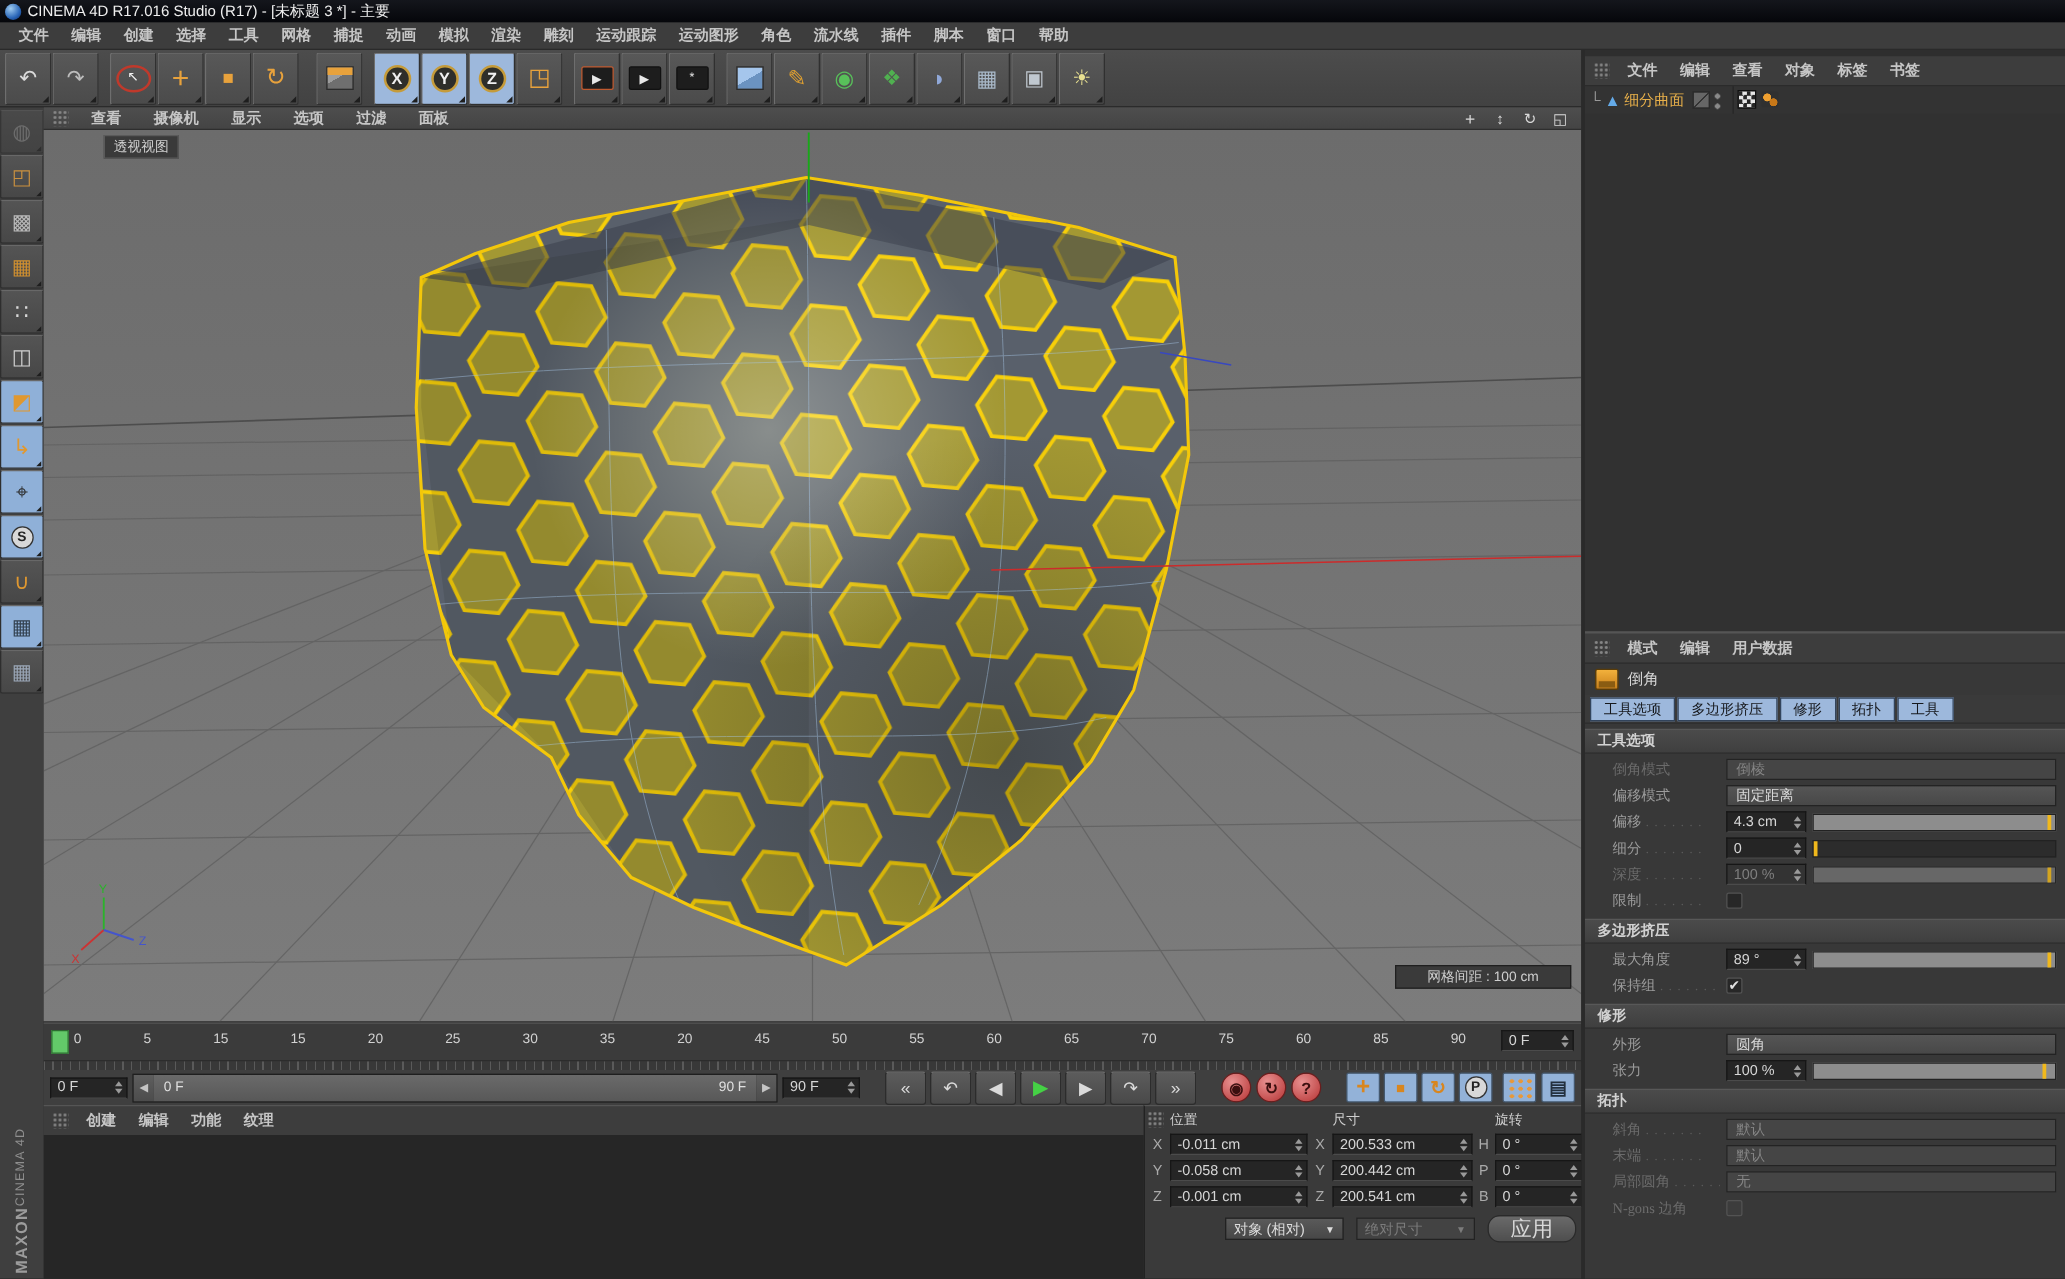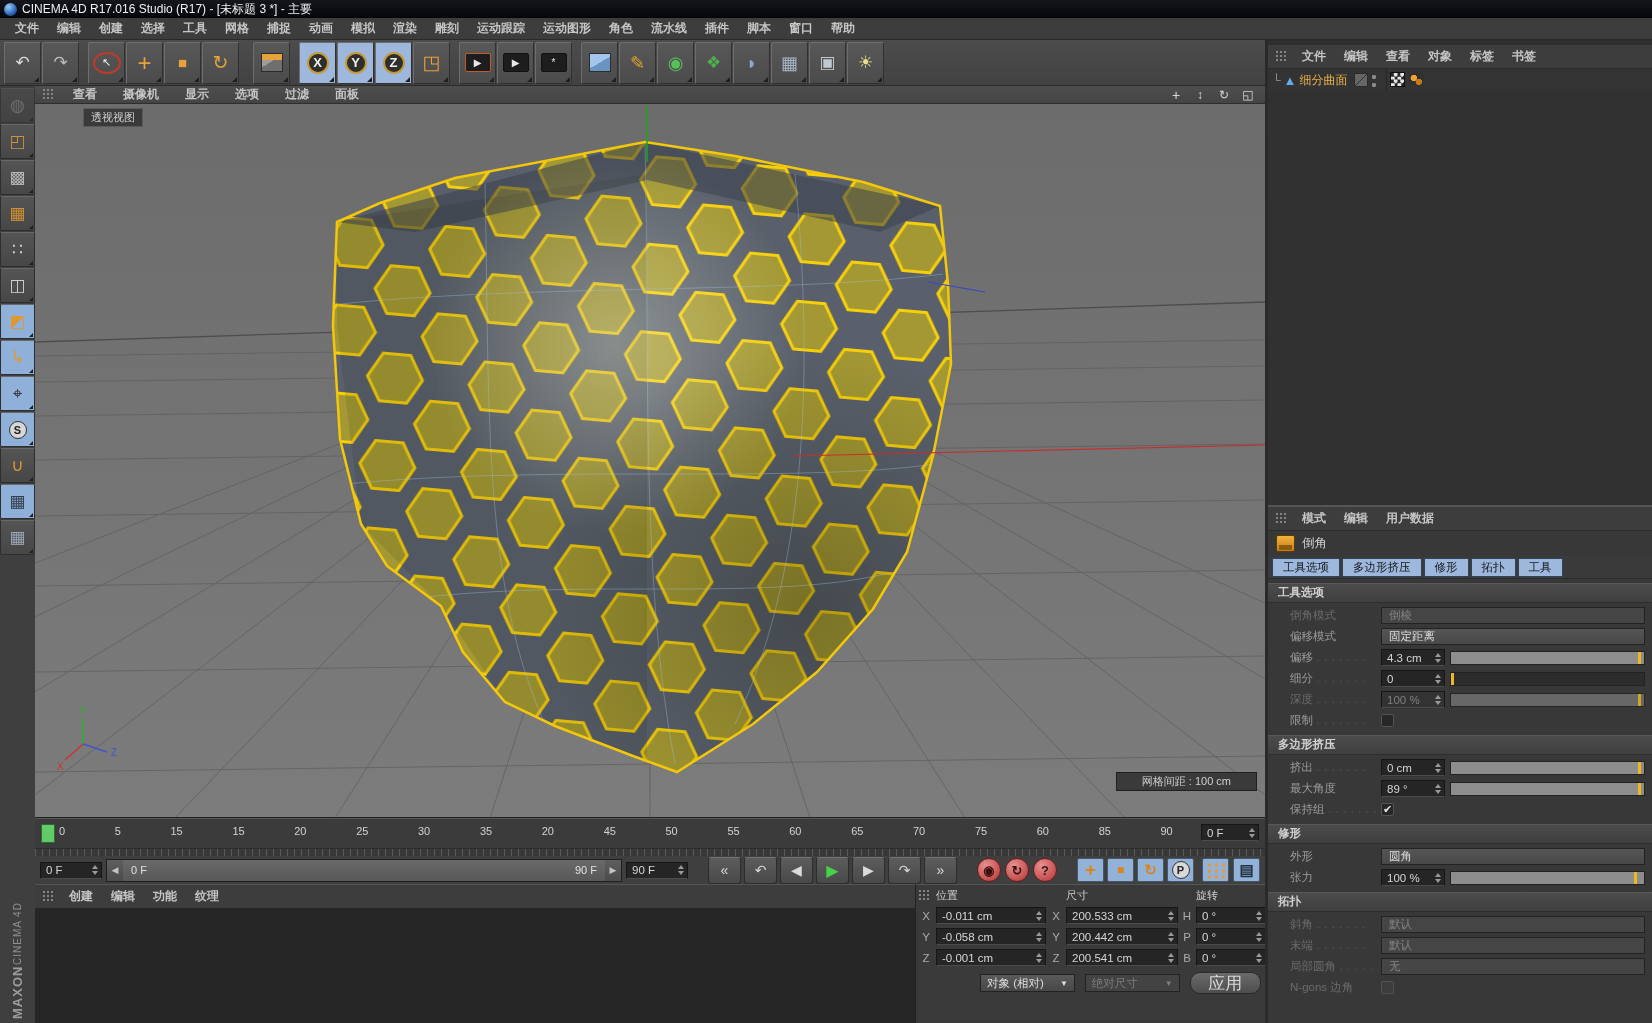--- a/index.html
+++ b/index.html
@@ -137,21 +137,21 @@
   .am{position:absolute;left:0;top:460px;right:0;bottom:0;background:#383838;border-top:2px solid #555;box-sizing:border-box;}
   .amtitle{height:25px;display:flex;align-items:center;gap:7px;padding-left:8px;color:#d6d6d6;font-size:12.5px;}
   .bevico{width:17px;height:15px;background:linear-gradient(#f2b13c,#c87f1a);border:1px solid #5a3c08;border-radius:2px;position:relative;}
   .bevico::after{content:"";position:absolute;left:2px;right:2px;bottom:1px;height:5px;background:#8a5c12;}
   .tabs{height:23px;display:flex;gap:2px;padding:2px 0 0 4px;box-sizing:border-box;background:#3a3a3a;border-bottom:1px solid #2d2d2d;}
   .tab{height:19px;background:#9db8dc;color:#16181c;border:1px solid #32445c;display:flex;align-items:center;
        justify-content:center;font-size:11.5px;padding:0 10px;box-sizing:border-box;}
   .ahead{height:17px;margin:4px 0 2px;background:linear-gradient(#4b4b4b,#3f3f3f);border-top:1px solid #585858;
          border-bottom:1px solid #2e2e2e;color:#d2d2d2;font-weight:bold;font-size:11.5px;padding:1px 0 0 10px;}
   .arow{display:flex;align-items:center;height:21px;padding:0 7px 0 22px;gap:5px;}
-  .albl{width:86px;color:#9c9c9c;font-size:11.5px;white-space:nowrap;overflow:hidden;flex:0 0 auto;}
+  .albl{width:86px;color:#9c9c9c;font-size:11.5px;white-space:nowrap;overflow:hidden;flex:0 0 auto;font-family:Liberation Serif, serif;}
   .albl.dis{color:#6b6b6b;}
   .dts{color:#5c5c5c;letter-spacing:1px;font-size:10px;}
   .arow .ddv{flex:1;}
   .arow .fld{width:64px;flex:0 0 auto;}
   .arow .slider{flex:1;}
 </style>
 </head>
 <body>
 
 <div class="app">
@@ -707,30 +707,20 @@
             <div class="slider dis">
               <div class="knob" style="left: calc(98% - 2px);"></div>
             </div>
           </div>
           <div class="arow">
             <span class="albl">限制<span class="dts"> . . . . . . .</span></span>
             <div class="cb"></div>
           </div>
           <div class="ahead">多边形挤压</div>
           <div class="arow">
-            <span class="albl">挤出<span class="dts"> . . . . . . .</span></span>
-            <div class="fld">
-              <span class="v">0 cm</span>
-              <span class="st"></span>
-            </div>
-            <div class="slider">
-              <div class="knob" style="left: calc(98% - 2px);"></div>
-            </div>
-          </div>
-          <div class="arow">
             <span class="albl">最大角度</span>
             <div class="fld">
               <span class="v">89 °</span>
               <span class="st"></span>
             </div>
             <div class="slider">
               <div class="knob" style="left: calc(98% - 2px);"></div>
             </div>
           </div>
           <div class="arow">

